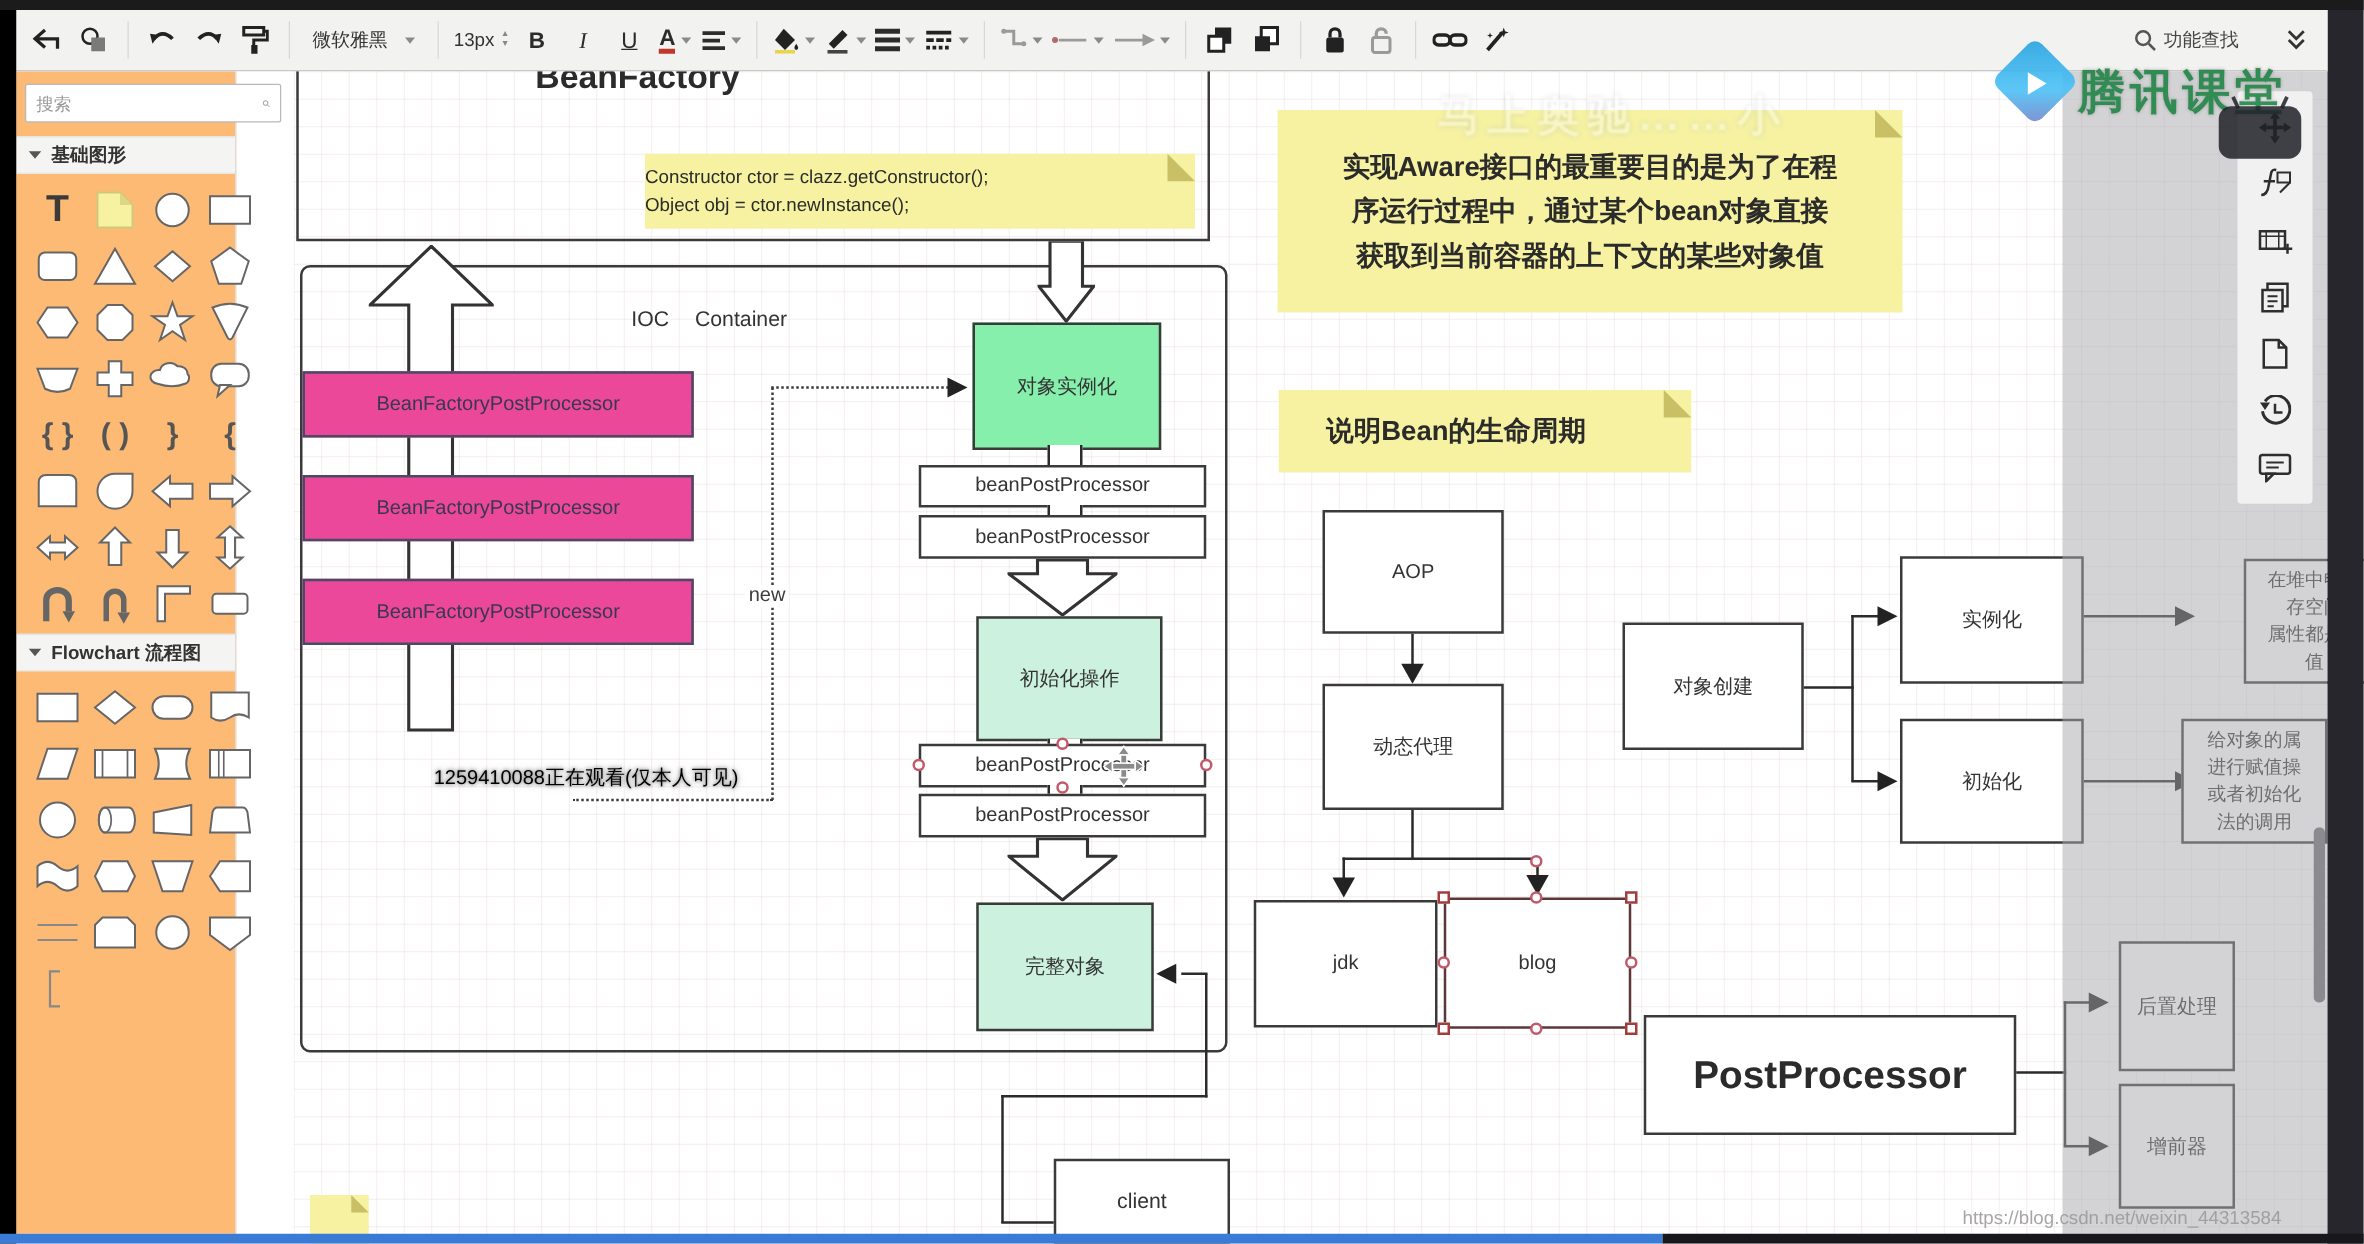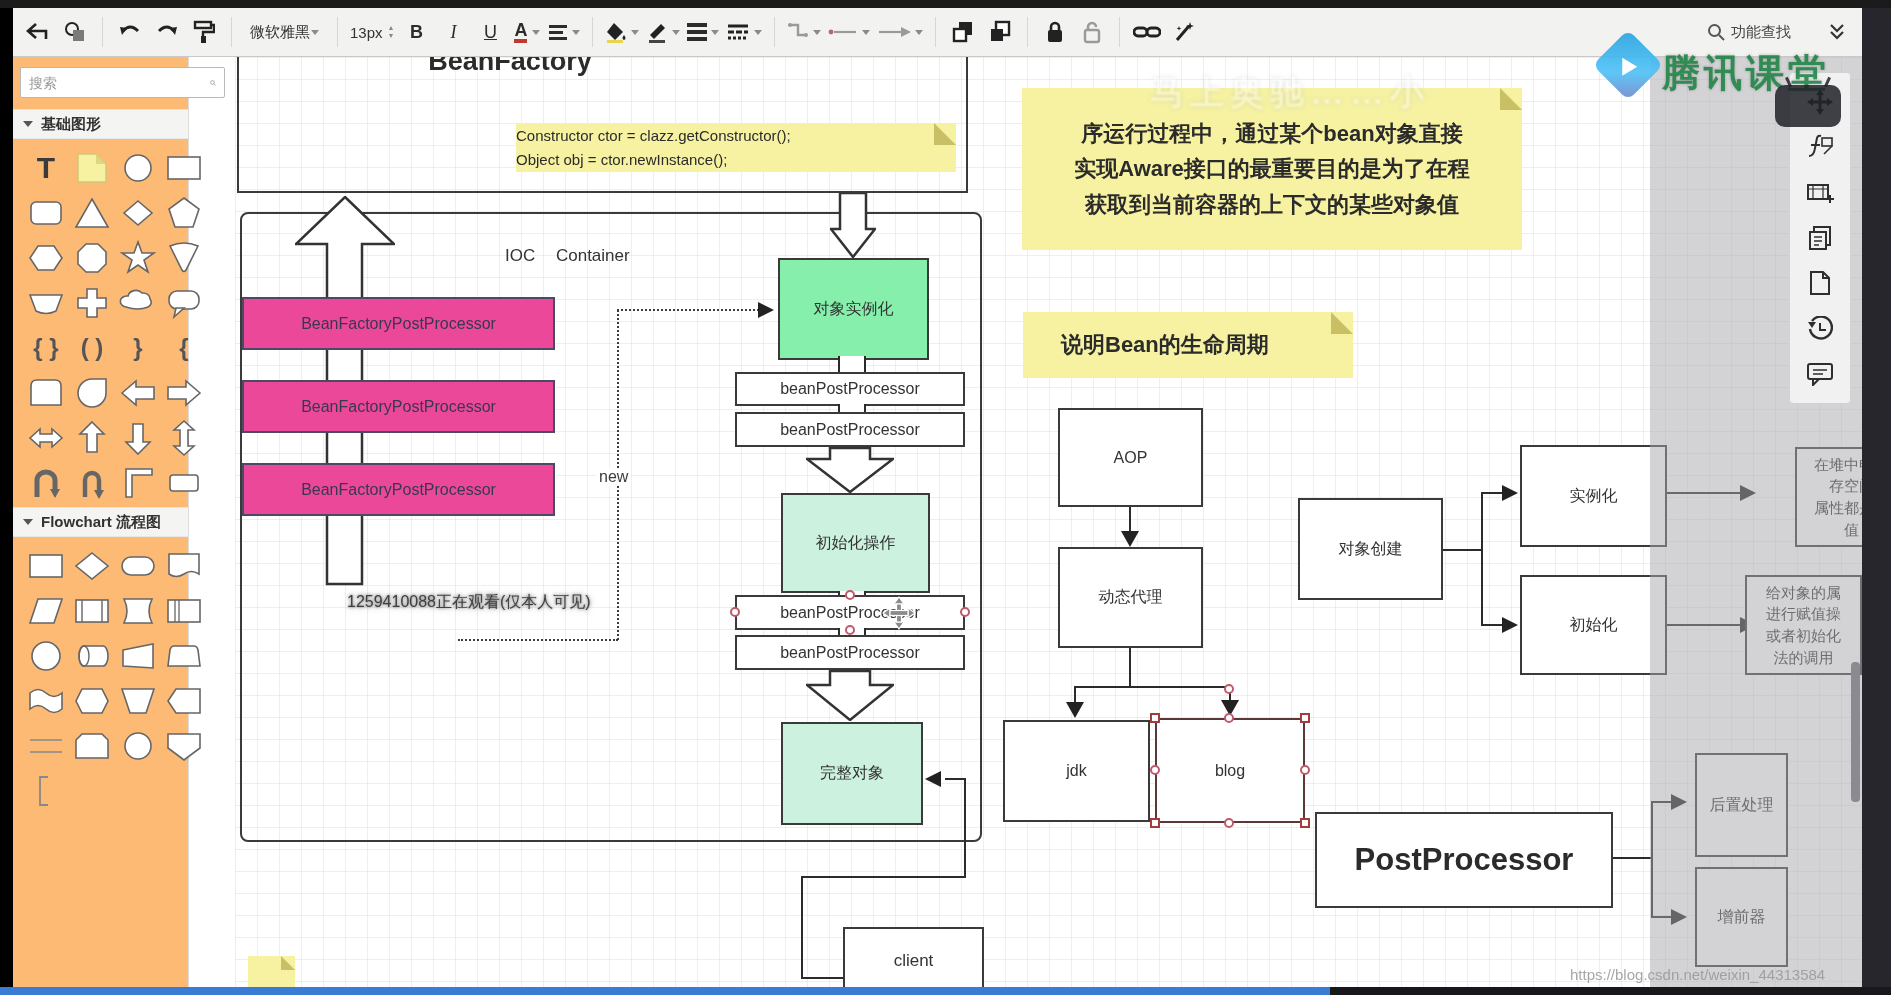--- a/index.html
+++ b/index.html
@@ -16,21 +16,21 @@
 
   
   #toolbar { position:absolute; left:13px; top:8px; width:1849px; height:49px;
     background:#f2f2f1; border-bottom:1px solid #c9c9c9; z-index:55;
     display:flex; align-items:center; padding:0 10px; gap:7px; }
   .tsep { width:1px; height:30px; background:#d7d7d6; margin:0 5px; flex:0 0 auto; }
   .tbtn { height:32px; min-width:30px; display:flex; align-items:center; justify-content:center;
     border-radius:3px; color:#2c2c2c; font-size:17px; flex:0 0 auto; cursor:pointer; }
   .tbtn svg { display:block; }
   .tbtn.gray { color:#999; }
-  .tsel { display:flex; align-items:center; gap:1px; font-size:15px; color:#333; padding:0 6px; height:30px; cursor:pointer; }
+  .tsel { display:flex; align-items:center; gap:14px; font-size:15px; color:#333; padding:0 6px; height:30px; cursor:pointer; }
   .caret { width:0; height:0; border-left:4px solid transparent; border-right:4px solid transparent; border-top:5px solid #8a8a8a; }
   .tsize { display:flex; align-items:center; gap:5px; font-size:15px; color:#333; }
   .stepper { display:flex; flex-direction:column; gap:2px; font-size:7px; color:#888; line-height:6px; }
   .bld { font-weight:bold; font-size:18px; }
   .ital { font-style:italic; font-family:"Liberation Serif", serif; font-size:18px; }
   .undl { text-decoration:underline; font-size:18px; }
   .acolor { font-size:18px; font-weight:bold; border-bottom:4px solid #c0392b; line-height:17px; }
   .alignbars { display:flex; flex-direction:column; gap:3px; }
   .alignbars i { display:block; width:18px; height:3px; background:#2c2c2c; }
   .alignbars i:nth-child(2){ width:14px; }
@@ -101,39 +101,39 @@
   .wm-logo { position:absolute; left:453px; top:0; width:50px; height:50px; transform:rotate(45deg);
     background:linear-gradient(135deg,#29a3e0,#4fc3f7 60%,#7986cb); border-radius:8px;
     display:flex; align-items:center; justify-content:center; opacity:.92; }
   .wm-logo i { display:block; width:0; height:0; transform:rotate(-45deg);
     border-top:9px solid transparent; border-bottom:9px solid transparent; border-left:15px solid #fff; margin-left:4px; }
   .wm-brand { position:absolute; left:512px; top:8px; font-size:38px; font-weight:bold; color:#15803d; opacity:.85;
     text-shadow:0 0 3px rgba(120,120,120,.7); letter-spacing:4px; }
   .wm-tv { position:absolute; left:625px; top:45px; width:66px; height:42px; background:rgba(32,32,40,.85); border-radius:10px; }
   .wm-tv:before { content:""; position:absolute; left:12px; top:-8px; width:3px; height:10px; background:rgba(32,32,40,.85); transform:rotate(-25deg); }
   .wm-tv:after { content:""; position:absolute; right:12px; top:-8px; width:3px; height:10px; background:rgba(32,32,40,.85); transform:rotate(25deg); }
-  #wm-viewer { position:absolute; left:347px; top:592px; z-index:30; font-size:16px; color:#404040;
+  #wm-viewer { position:absolute; left:347px; top:612px; z-index:30; font-size:16px; color:#000000;
     text-shadow:0 0 3px rgba(110,110,110,.95), 0 0 6px rgba(110,110,110,.6); white-space:nowrap; }
   #wm-csdn { position:absolute; left:1570px; top:966px; z-index:65; font-size:15px; color:rgba(150,150,150,.85); white-space:nowrap; }
 
   .movecursor { position:absolute; left:882px; top:596px; z-index:26; }
 </style>
 </head>
 <body>
 
 <div id="app">
 
   <div id="canvas-bg"></div>
 
   <div id="shapes">
 
     <div class="box" style="left:237px; top:30px; width:731px; height:163px; background:transparent;"></div>
     <div style="position:absolute; left:390px; top:46px; width:240px; text-align:center; font-size:27px; font-weight:bold; color:#2b2b2b;">BeanFactory</div>
 
-    <div class="note" style="left:516px; top:123px; width:440px; height:49px; display:flex; flex-direction:column; justify-content:center; font-size:15px; line-height:1.55;">
+    <div class="note" style="left:516px; top:123px; width:440px; height:60px; display:flex; flex-direction:column; justify-content:center; font-size:15px; line-height:1.55;">
       <div class="foldshadow"></div>
       <div>Constructor ctor = clazz.getConstructor();</div>
       <div>Object obj = ctor.newInstance();</div>
     </div>
 
     <div class="box" style="left:240px; top:212px; width:742px; height:630px; background:transparent; border-radius:8px;"></div>
     <div style="position:absolute; left:505px; top:246px; font-size:17px; color:#333; word-spacing:16px;">IOC Container</div>
 
     <svg style="position:absolute; left:295px; top:196px;" width="100" height="390" viewBox="0 0 100 390">
       <polygon points="50,1 99,48 67,48 67,388 32,388 32,48 1,48" fill="#ffffff" stroke="#333" stroke-width="2.5"></polygon>
@@ -220,22 +220,22 @@
       </div>
     <div class="vl" style="left:964px; top:779px; height:99px;"></div>
     <div class="hl" style="left:945px; top:778px; width:21px;"></div>
     <div class="al" style="left:925px; top:771px;"></div>
     <div class="hl" style="left:801px; top:876px; width:165px;"></div>
     <div class="vl" style="left:801px; top:876px; height:102px;"></div>
     <div class="hl" style="left:801px; top:977px; width:42px;"></div>
 
     <div class="note" style="left:1022px; top:88px; width:500px; height:162px; display:flex; flex-direction:column; justify-content:center; font-size:22px; font-weight:bold; line-height:1.6; text-align:center;">
       <div class="foldshadow"></div>
+      <div>实现Aware接口的最重要目的是为了在程</div>
       <div>序运行过程中，通过某个bean对象直接</div>
-      <div>实现Aware接口的最重要目的是为了在程</div>
       <div>获取到当前容器的上下文的某些对象值</div>
     </div>
     <div class="note" style="left:1023px; top:312px; width:330px; height:66px; display:flex; align-items:center; padding-left:38px; font-size:22px; font-weight:bold;">
       <div class="foldshadow"></div>
       <span>说明Bean的生命周期</span>
     </div>
 
     <div class="box" style="left:1058px; top:408px; width:145px; height:99px;">
       <span>AOP</span>
       </div>

